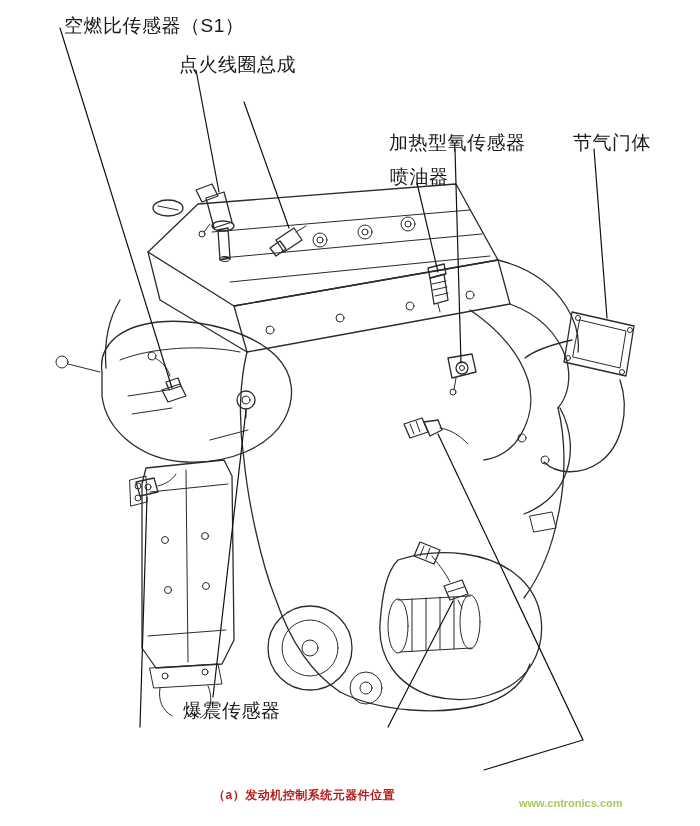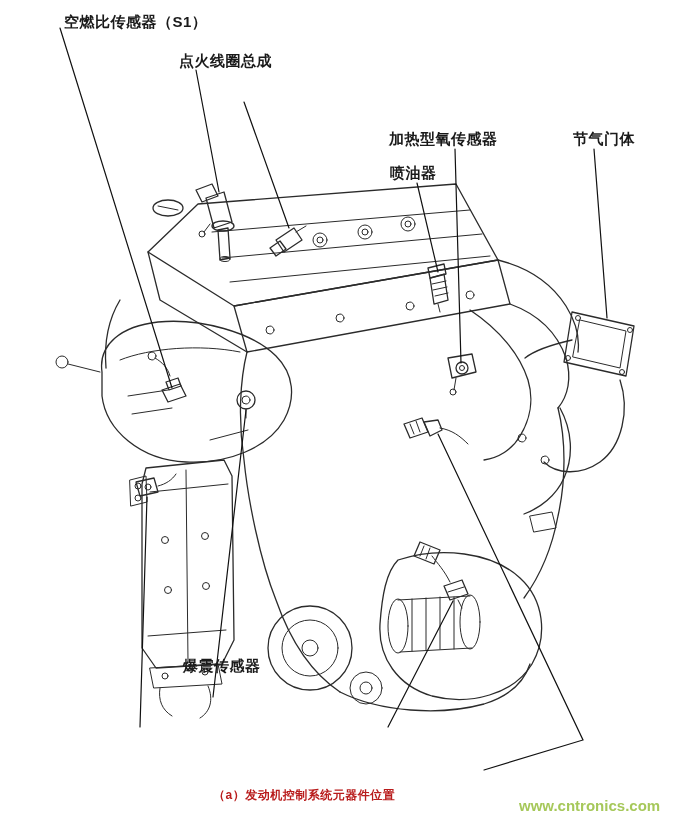--- a/index.html
+++ b/index.html
@@ -7,39 +7,39 @@
     position:relative;
     width:700px;
     height:826px;
     background:#ffffff;
     font-family:"Liberation Sans","DejaVu Sans",sans-serif;
     overflow:hidden;
   }
   #art{position:absolute;left:0;top:0;width:700px;height:826px;}
   .label{
     position:absolute;
-    font-size:15px;
-    font-weight:700;
+    font-size:19px;
+    font-weight:400;
     color:#1a1a1a;
     white-space:nowrap;
     letter-spacing:0.5px;
   }
   .caption{
     position:absolute;
     left:213px;top:787px;
     font-size:12px;
     font-weight:700;
     color:#b91c1c;
     white-space:nowrap;
     letter-spacing:0.5px;
   }
   .watermark{
     position:absolute;
     left:519px;top:797px;
-    font-size:15px;
+    font-size:11px;
     font-weight:700;
     white-space:nowrap;
   }
 </style>
 </head>
 <body>
 
 <div id="stage">
 
   <svg id="art" viewBox="0 0 700 826" xmlns="http://www.w3.org/2000/svg">
@@ -236,17 +236,17 @@
       <polyline points="388,727 453,601"></polyline>
       <polyline points="484,770 583,740 438,434"></polyline>
     </g>
   </svg>
 
   <div class="label" style="left:64px;top:13px">空燃比传感器（S1）</div>
   <div class="label" style="left:179px;top:52px">点火线圈总成</div>
   <div class="label" style="left:389px;top:130px">加热型氧传感器</div>
   <div class="label" style="left:573px;top:130px">节气门体</div>
   <div class="label" style="left:390px;top:164px">喷油器</div>
-  <div class="label" style="left:183px;top:657px">爆震传感器</div>
+  <div class="label" style="left:183px;top:698px">爆震传感器</div>
 
   <div class="caption">（a）发动机控制系统元器件位置</div>
   <div class="watermark" style="color: rgb(166, 200, 90);">www.cntronics.com</div>
 </div>
 
 </body></html>

